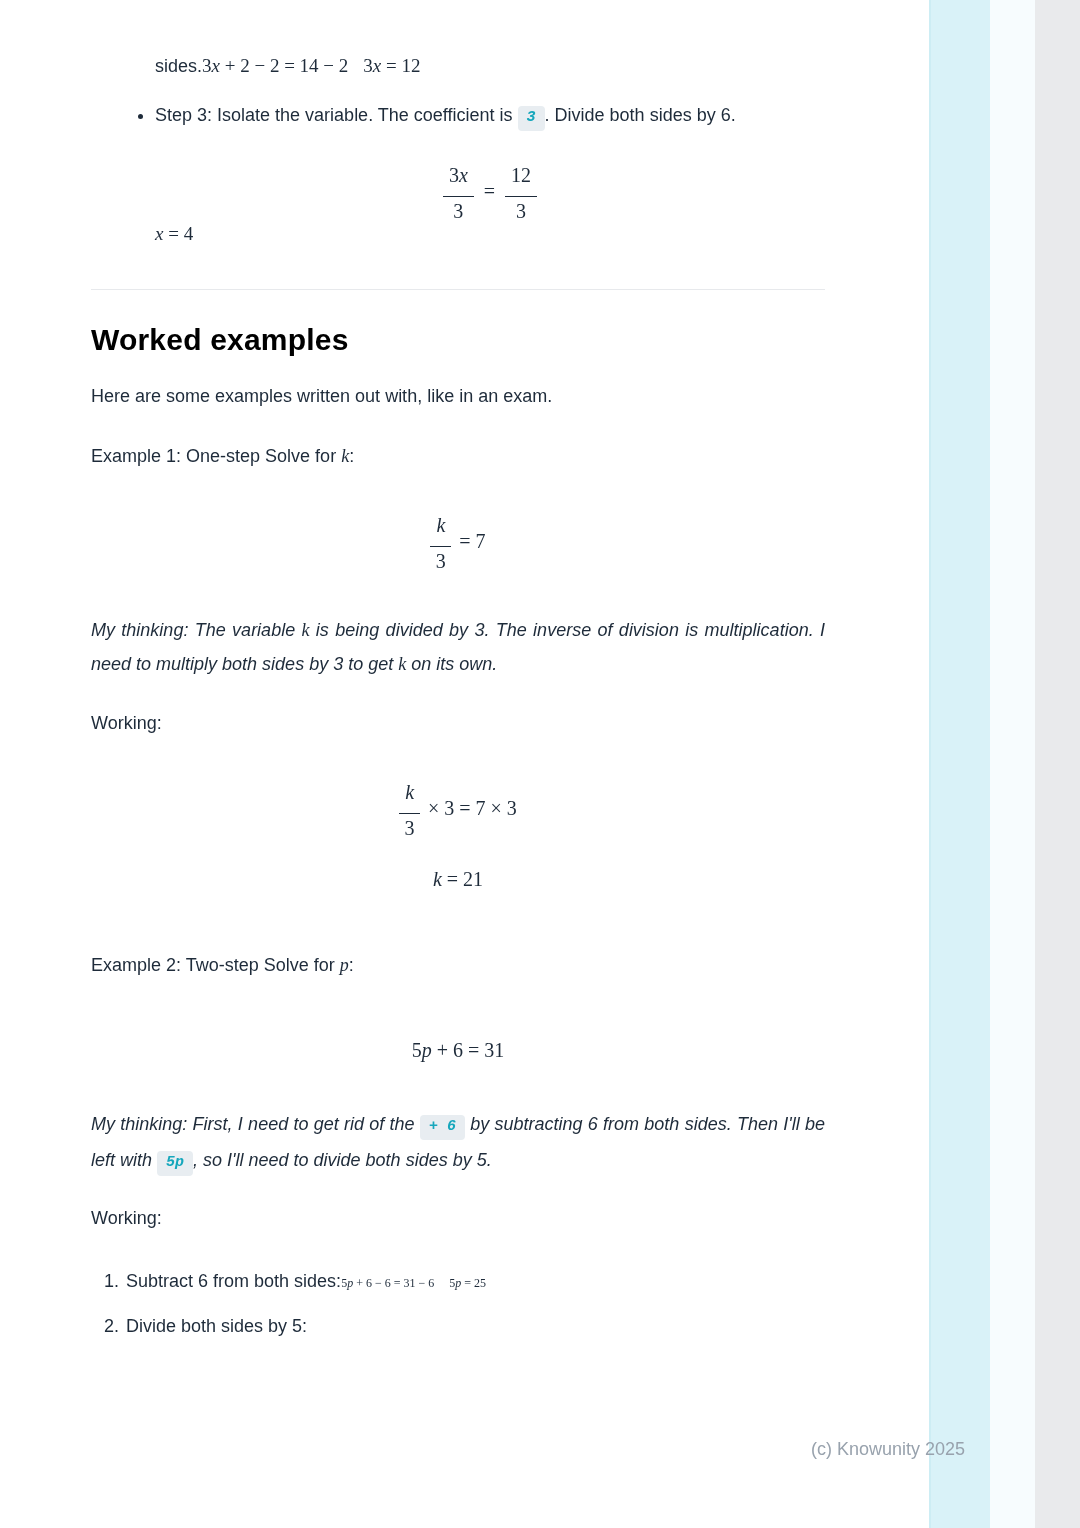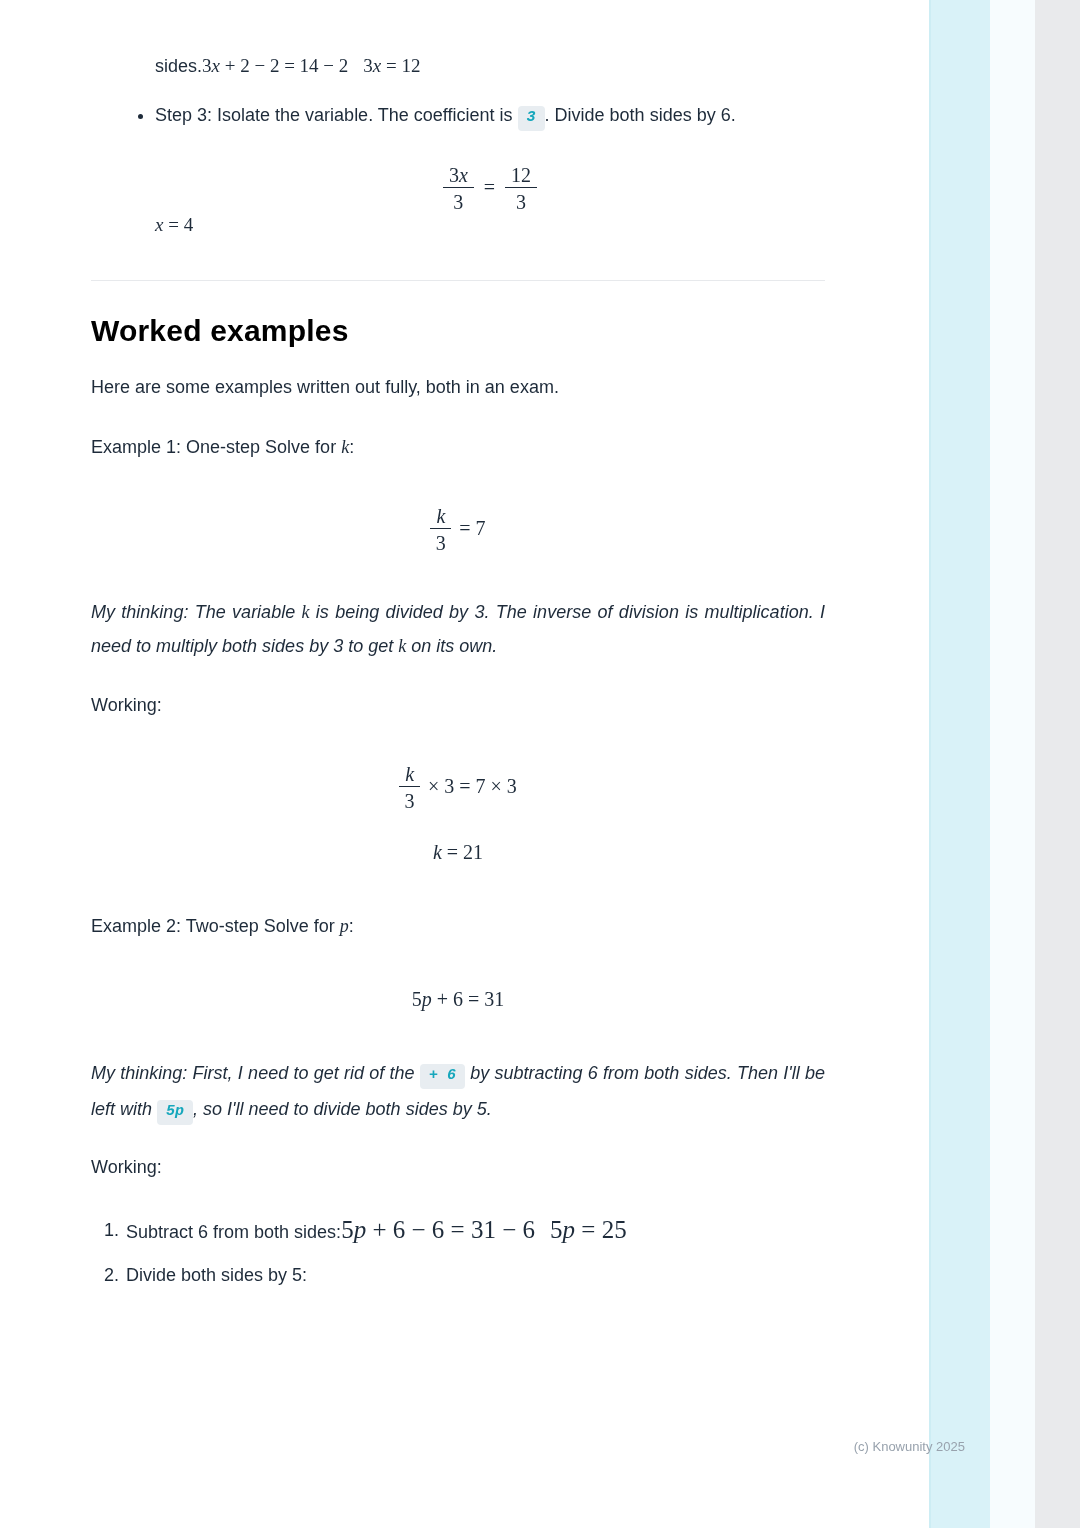--- a/index.html
+++ b/index.html
@@ -25,40 +25,40 @@
   .gap{display:inline-block;width:15px;}
 
   .bullets{margin:20px 0 0 0;padding-left:64px;list-style:disc outside;}
   .bullets li{line-height:34px;max-width:645px;}
   .b{font-weight:400;}
 
   .math-center{text-align:center;}
   .math-center .math{font-size:20px;}
   .eq-intro{margin-top:32px;}
   .frac{display:inline-block;vertical-align:middle;text-align:center;line-height:1.15;}
-  .fnum{display:block;padding:0 6px 0;border-bottom:1.4px solid #1e2b3a;}
+  .fnum{display:block;padding:0 6px 9px;border-bottom:1.4px solid #1e2b3a;}
   .fden{display:block;padding-top:3px;}
   .rel{margin:0 10px;}
   .rest{margin-left:8px;}
 
   .result{}
 
   .divider{border:none;border-top:1px solid #e7e9ec;margin:44px 0 0 0;}
 
   .heading{
     margin:32px 0 0 0;
     font-size:30px;line-height:36px;
     font-weight:700;color:#000000;
     letter-spacing:.2px;
   }
   .para{margin:24px 0 0 0;line-height:28px;}
   .mt32{margin-top:32px;}
   .mt40{margin-top:40px;}
   .mt44{margin-top:44px;}
-  .mt48{margin-top:48px;}
+  .mt48{margin-top:60px;}
   .mt52{margin-top:28px;}
   .mt26{margin-top:26px;}
   .mt28{margin-top:28px;}
   .thinking{font-style:italic;text-align:justify;line-height:34px;}
   .thinking2{line-height:36px;}
 
   .chip{
     display:inline-block;
     background:#e8edf1;
     color:#16a7bc;
@@ -69,26 +69,26 @@
     font-weight:700;
     font-size:15px;
     line-height:20px;
     vertical-align:baseline;
     white-space:nowrap;
   }
 
   .numlist{list-style:none;margin:36px 0 0 0;padding-left:13px;}
   .numlist li{display:flex;margin-bottom:17px;line-height:26px;}
   .numlist .num{margin-right:7px;flex:none;}
-  .numlist .math{font-size:25px;}
+  .numlist .math{font-size:12px;}
 
   .footer{
     position:absolute;
     top:1439px;right:70px;
-    font-size:13px;color:#98a2ad;
+    font-size:18px;color:#98a2ad;
     z-index:2;
   }
 </style>
 </head>
 <body>
 
 <div class="page">
   <div class="stripe-outer"></div>
   <div class="stripe-main"></div>
 
@@ -103,21 +103,21 @@
     <div class="math-center indent eq-intro">
       <span class="math"><span class="frac"><span class="fnum" data-bind-rich="intro.frac_eq.num1">3<i>x</i></span><span class="fden" data-bind="intro.frac_eq.den1">3</span></span><span class="rel" data-bind="intro.frac_eq.rel">=</span><span class="frac"><span class="fnum" data-bind="intro.frac_eq.num2">12</span><span class="fden" data-bind="intro.frac_eq.den2">3</span></span></span>
     </div>
 
     <div class="math indent result" data-bind-rich="intro.result"><i>x</i> = 4</div>
 
     <hr class="divider">
 
     <h1 class="heading" data-bind="worked.title">Worked examples</h1>
 
-    <p class="para" data-bind="worked.intro">Here are some examples written out fully, both in an exam.</p>
+    <p class="para" data-bind="worked.intro">Here are some examples written out with, like in an exam.</p>
 
     <p class="para mt32"><span class="b" data-bind="worked.example1.label">Example 1: One-step</span><span data-bind-rich="worked.example1.task"> Solve for <i>k</i>:</span></p>
 
     <div class="math-center mt44">
       <span class="math"><span class="frac"><span class="fnum" data-bind-rich="worked.example1.eq.num"><i>k</i></span><span class="fden" data-bind="worked.example1.eq.den">3</span></span><span class="rest" data-bind-rich="worked.example1.eq.rest">= 7</span></span>
     </div>
 
     <p class="para thinking mt40" data-bind-rich="worked.example1.thinking">My thinking: The variable <i>k</i> is being divided by 3. The inverse of division is multiplication. I need to multiply both sides by 3 to get <i>k</i> on its own.</p>
 
     <p class="para b mt28" data-bind="worked.example1.working_label">Working:</p>

